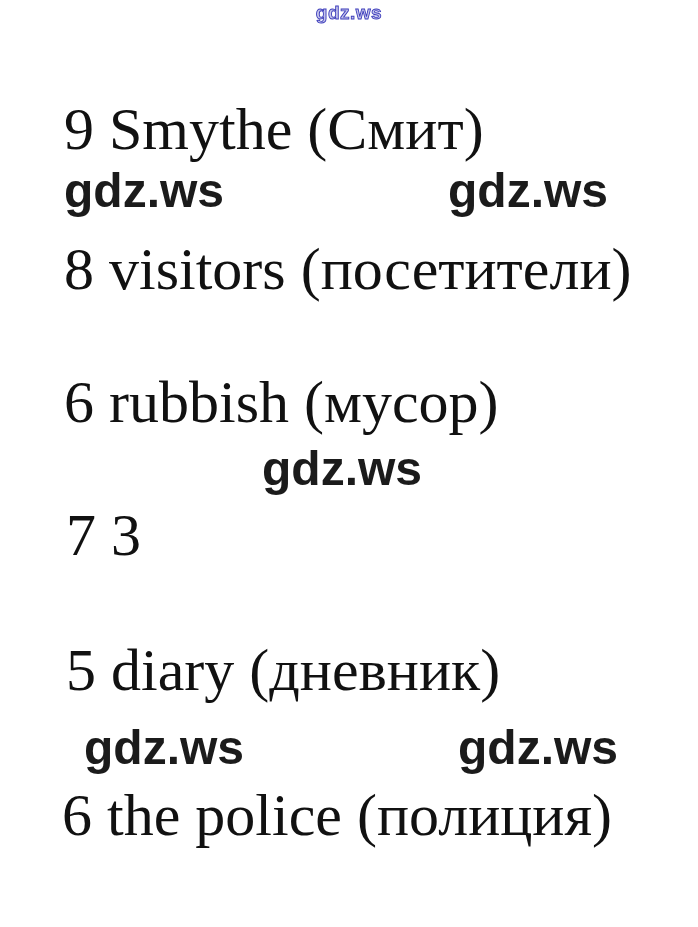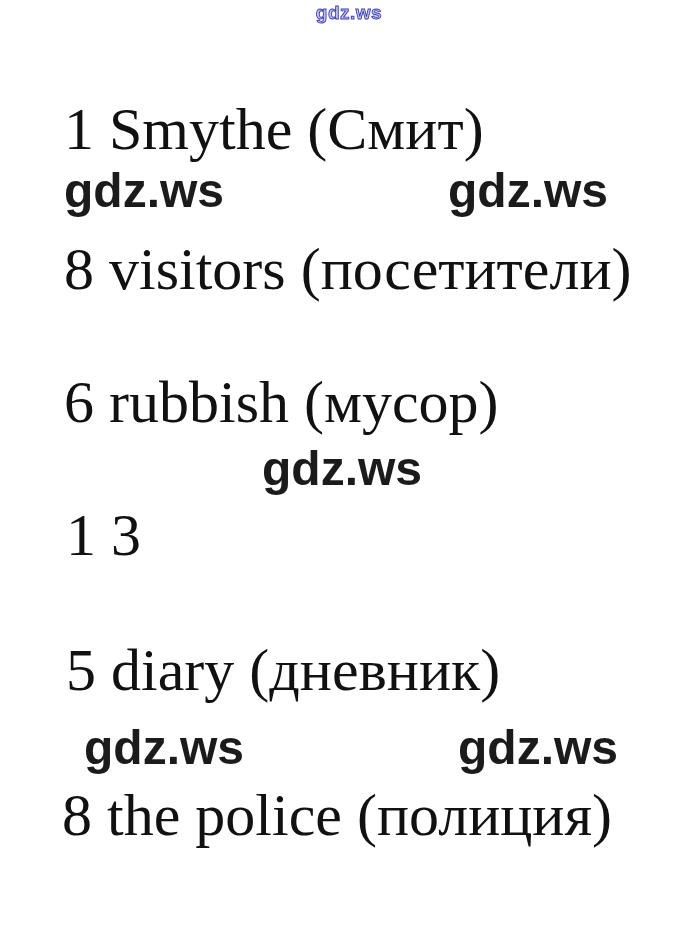--- a/index.html
+++ b/index.html
@@ -58,31 +58,31 @@
   .wm-r1-right { left: 448px; top: 167px; }
   .wm-center   { left: 262px; top: 445px; }
   .wm-r2-left  { left: 84px;  top: 724px; }
   .wm-r2-right { left: 458px; top: 724px; }
 </style>
 </head>
 <body>
 
 <div class="wm-top">gdz.ws</div>
 
-<div class="line line-1">1 Smythe (Смит)</div>
+<div class="line line-1">9 Smythe (Смит)</div>
 
 <div class="wm wm-r1-left">gdz.ws</div>
 <div class="wm wm-r1-right">gdz.ws</div>
 
 <div class="line line-2">8 visitors (посетители)</div>
 
 <div class="line line-3">6 rubbish (мусор)</div>
 
 <div class="wm wm-center">gdz.ws</div>
 
-<div class="line line-4">1 3</div>
+<div class="line line-4">7 3</div>
 
 <div class="line line-5">5 diary (дневник)</div>
 
 <div class="wm wm-r2-left">gdz.ws</div>
 <div class="wm wm-r2-right">gdz.ws</div>
 
-<div class="line line-6">8 the police (полиция)</div>
+<div class="line line-6">6 the police (полиция)</div>
 
 </body></html>

